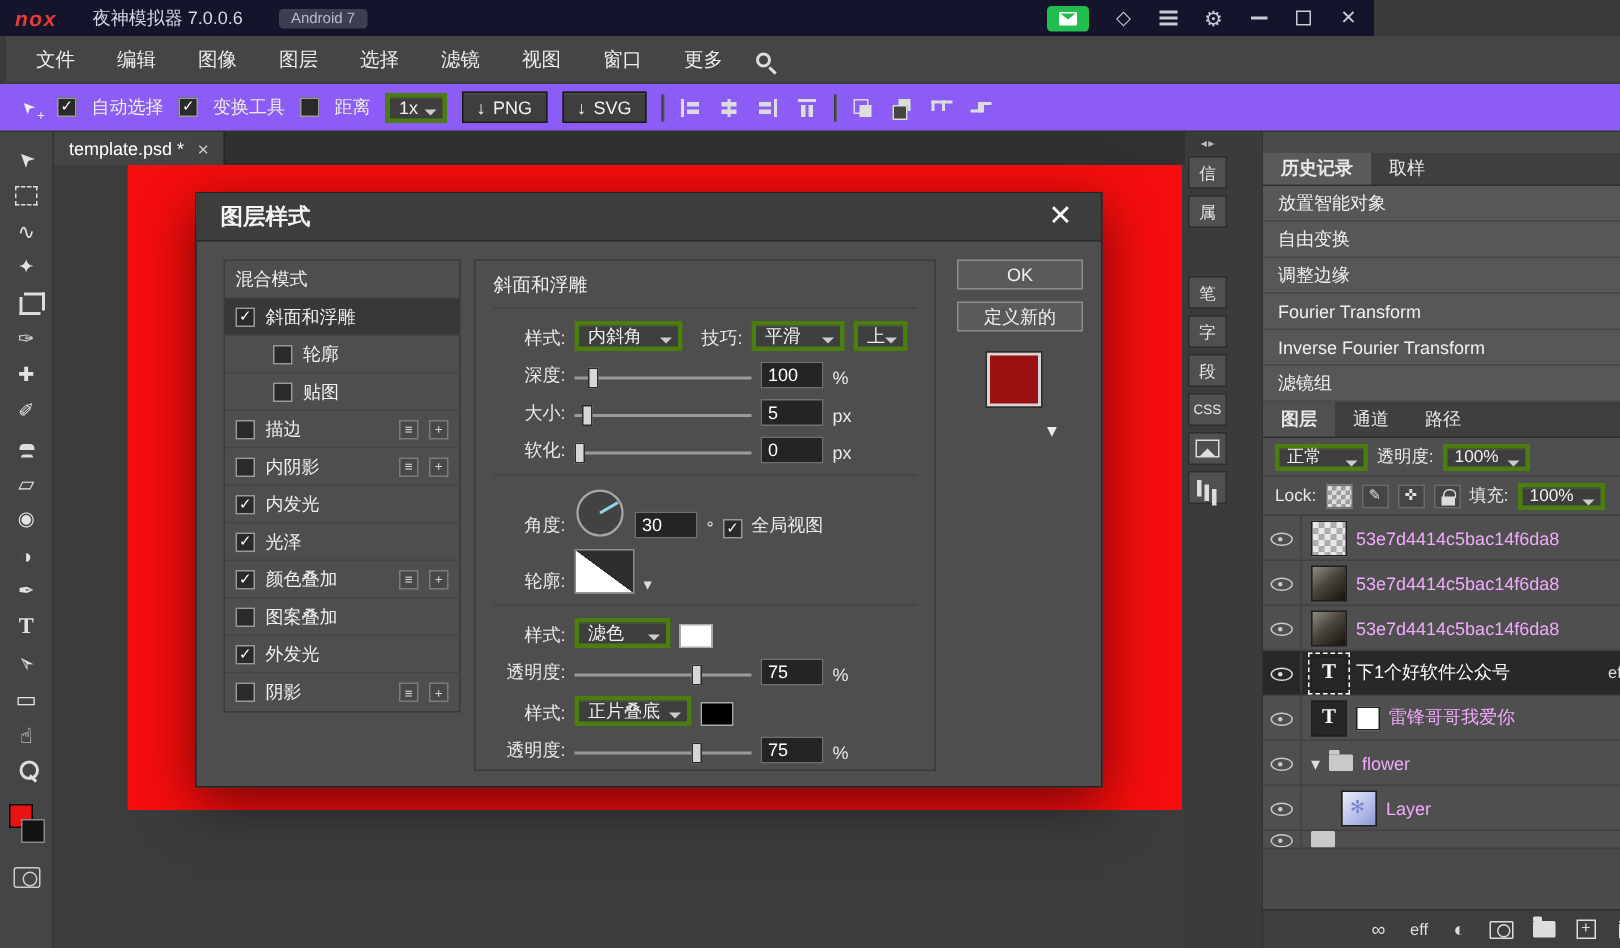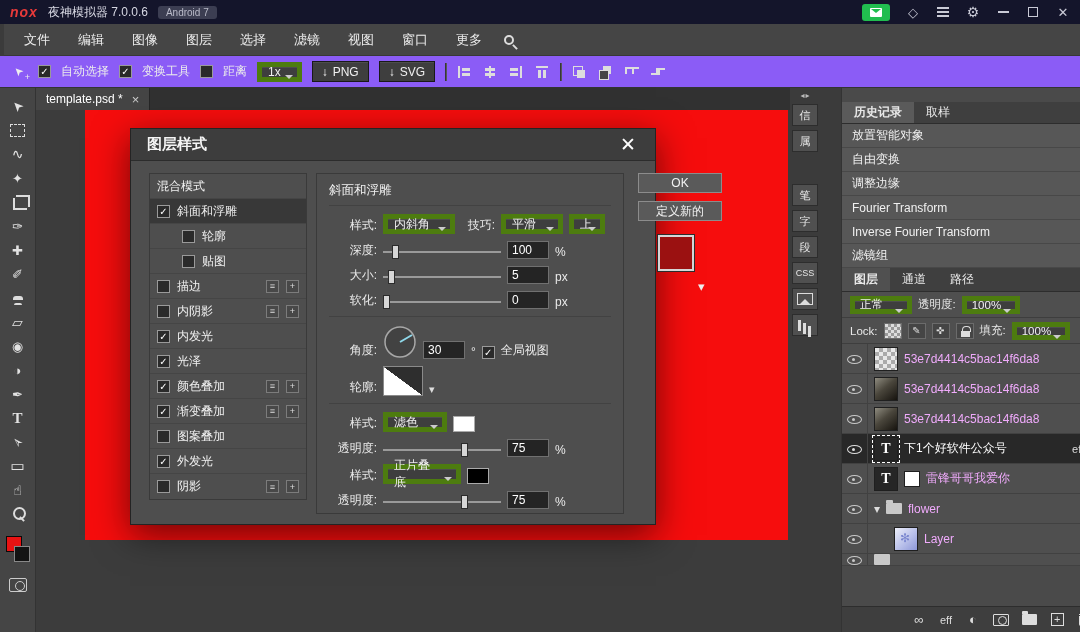--- a/index.html
+++ b/index.html
@@ -1,21 +1,21 @@
 <!DOCTYPE html>
 <html><head>
 <meta charset="utf-8">
 <style>
   *{margin:0;padding:0;box-sizing:border-box}
   html,body{width:1080px;height:632px;overflow:hidden}
   body{font-family:"Liberation Sans","DejaVu Sans",sans-serif;font-size:12px;color:#ddd;background:#3b3b3b}
   #root{position:relative;width:1080px;height:632px}
 
   
-  .titlebar{position:absolute;left:0;top:0;width:1080px;height:24px;background:#14152b;display:flex;align-items:center;padding:0 10px;gap:10px;color:#c9cad6}
+  .titlebar{position:absolute;left:0;top:0;width:916px;height:24px;background:#14152b;display:flex;align-items:center;padding:0 10px;gap:24px;color:#c9cad6}
   .logo{color:#e83a3a;font-weight:bold;font-style:italic;font-size:14px;letter-spacing:1px}
   .win-title{font-size:12px;color:#d6d7e2}
   .badge{background:#3c3e52;border-radius:3px;font-size:10px;padding:1px 8px;color:#b9bac8}
   .tb-right{margin-left:auto;display:flex;align-items:center;gap:16px}
   .green-btn{width:28px;height:17px;background:#21bd4f;border-radius:3px;position:relative}
   .green-btn::before{content:"";position:absolute;left:8px;top:4px;width:12px;height:9px;background:#fff;border-radius:1px}
   .green-btn::after{content:"";position:absolute;left:9px;top:5px;border-left:5px solid transparent;border-right:5px solid transparent;border-top:4px solid #21bd4f}
   .tbi{display:inline-flex;align-items:center;justify-content:center;width:14px;height:14px;color:#c9cad6;font-size:13px}
   .i-diamond::before{content:"◇"}
   .i-burger{width:12px;height:10px;border-top:2px solid #c9cad6;border-bottom:2px solid #c9cad6;position:relative}
@@ -33,21 +33,21 @@
   .menubar .mag{margin-left:8px}
 
   
   .optionsbar{position:absolute;left:0;top:56px;width:1080px;height:32px;background:#8b5cf6;display:flex;align-items:center;padding:0 12px;gap:10px;border-bottom:1px solid #333}
   .cb{width:13px;height:13px;background:#2a2a2a;border:1px solid #9a9a9a;display:inline-flex;align-items:center;justify-content:center;color:#fff;font-size:10px;flex:none}
   .cb.on::after{content:"✓"}
   .opt-label{font-size:12px;color:#ececec}
   .opt-cursor{position:relative;width:16px;height:16px;color:#eee}
   .opt-cursor::before{content:"➤";position:absolute;left:2px;top:1px;display:inline-block;transform:rotate(-135deg);font-size:11px}
   .opt-cursor::after{content:"+";position:absolute;right:-2px;bottom:-2px;font-size:9px}
-  .select{height:20px;background:#3e3e3e;border:5px solid #4d7c0f;box-shadow:inset 0 1px 0 rgba(255,255,255,.08);display:inline-flex;align-items:center;padding:0 16px 0 6px;position:relative;font-size:12px;color:#f0f0f0}
+  .select{height:20px;background:#3e3e3e;border:3px solid #4d7c0f;box-shadow:inset 0 1px 0 rgba(255,255,255,.08);display:inline-flex;align-items:center;padding:0 16px 0 6px;position:relative;font-size:12px;color:#f0f0f0}
   .select::after{content:"";position:absolute;right:4px;top:8px;border-left:4px solid transparent;border-right:4px solid transparent;border-top:4px solid #ccc}
   .btn{height:21px;background:#3e3e3e;border:1px solid #191919;box-shadow:inset 0 1px 0 rgba(255,255,255,.08);display:inline-flex;align-items:center;gap:5px;padding:0 9px;color:#f0f0f0}
   .dl{font-weight:bold;font-size:12px}
   .vsep{width:1px;height:18px;background:#363636;box-shadow:1px 0 0 #555}
   .aicon{width:16px;height:16px;position:relative;flex:none}
   .aicon::before,.aicon::after{content:"";position:absolute}
   .al-left::before{left:2px;top:2px;width:2px;height:12px;background:#ddd}
   .al-left::after{left:6px;top:4px;width:8px;height:3px;background:#ddd;box-shadow:0 5px 0 #ddd}
   .al-center::before{left:7px;top:2px;width:2px;height:12px;background:#ddd}
   .al-center::after{left:3px;top:4px;width:10px;height:3px;background:#ddd;box-shadow:0 5px 0 #ddd}
@@ -169,21 +169,21 @@
   .fi-mask{width:16px;height:12px;border:1px solid #ddd;border-radius:1px;position:relative}
   .fi-mask::before{content:"";position:absolute;left:4px;top:1.5px;width:7px;height:7px;border:1px solid #ddd;border-radius:50%}
   .fi-folder{width:15px;height:11px;background:#ddd;position:relative;border-radius:1px}
   .fi-folder::before{content:"";position:absolute;left:0;top:-3px;width:6px;height:3px;background:#ddd;border-radius:1px 1px 0 0}
   .fi-new{width:13px;height:13px;border:1px solid #ddd;position:relative}
   .fi-new::before{content:"+";position:absolute;left:2.5px;top:-1px;font-size:11px}
   .fi-trash{width:11px;height:12px;border:1px solid #ddd;border-top:3px double #ddd;border-radius:0 0 2px 2px}
   .fi-eff{font-size:11px}
 
   
-  .dialog{position:absolute;left:130px;top:128px;width:526px;height:397px;background:#4e4e4e;border:1px solid #242424;box-shadow:0 10px 34px rgba(0,0,0,.55);z-index:5}
+  .dialog{position:absolute;left:130px;top:128px;width:605px;height:397px;background:#4e4e4e;border:1px solid #242424;box-shadow:0 10px 34px rgba(0,0,0,.55);z-index:5}
   .d-head{height:32px;background:#3d3d3d;display:flex;align-items:center;padding:0 16px;font-size:15px;font-weight:bold;color:#f4f4f4;border-bottom:1px solid #2c2c2c}
   .d-close{margin-left:auto;width:22px;text-align:center}
   .d-close::before{content:"✕";font-size:19px;font-weight:bold;color:#fff}
   .d-body{position:relative;height:363px}
   .d-list{position:absolute;left:18px;top:12px;width:158px;border:1px solid #3a3a3a}
   .d-lrow{height:25px;display:flex;align-items:center;gap:7px;padding:0 7px;border-bottom:1px solid #454545;font-size:12px;color:#f0f0f0;background:#4e4e4e}
   .d-lrow:last-child{border-bottom:none}
   .d-lrow.sel{background:#383838}
   .d-lrow.indent{padding-left:32px}
   .mini{width:13px;height:13px;border:1px solid #7c7c7c;background:#484848;display:inline-flex;align-items:center;justify-content:center;font-size:9px;color:#ddd;flex:none}
@@ -520,26 +520,20 @@
             <span class="cb on"></span>
             <span>光泽</span>
           </div>
         <div class="d-lrow">
             <span class="cb on"></span>
             <span>颜色叠加</span>
             <span class="mini layers3 push"></span>
             <span class="mini plus"></span>
           </div>
         <div class="d-lrow">
-            <span class="cb on"></span>
-            <span>渐变叠加</span>
-            <span class="mini layers3 push"></span>
-            <span class="mini plus"></span>
-          </div>
-        <div class="d-lrow">
             <span class="cb"></span>
             <span>图案叠加</span>
           </div>
         <div class="d-lrow">
             <span class="cb on"></span>
             <span>外发光</span>
           </div>
         <div class="d-lrow">
             <span class="cb"></span>
             <span>阴影</span>

